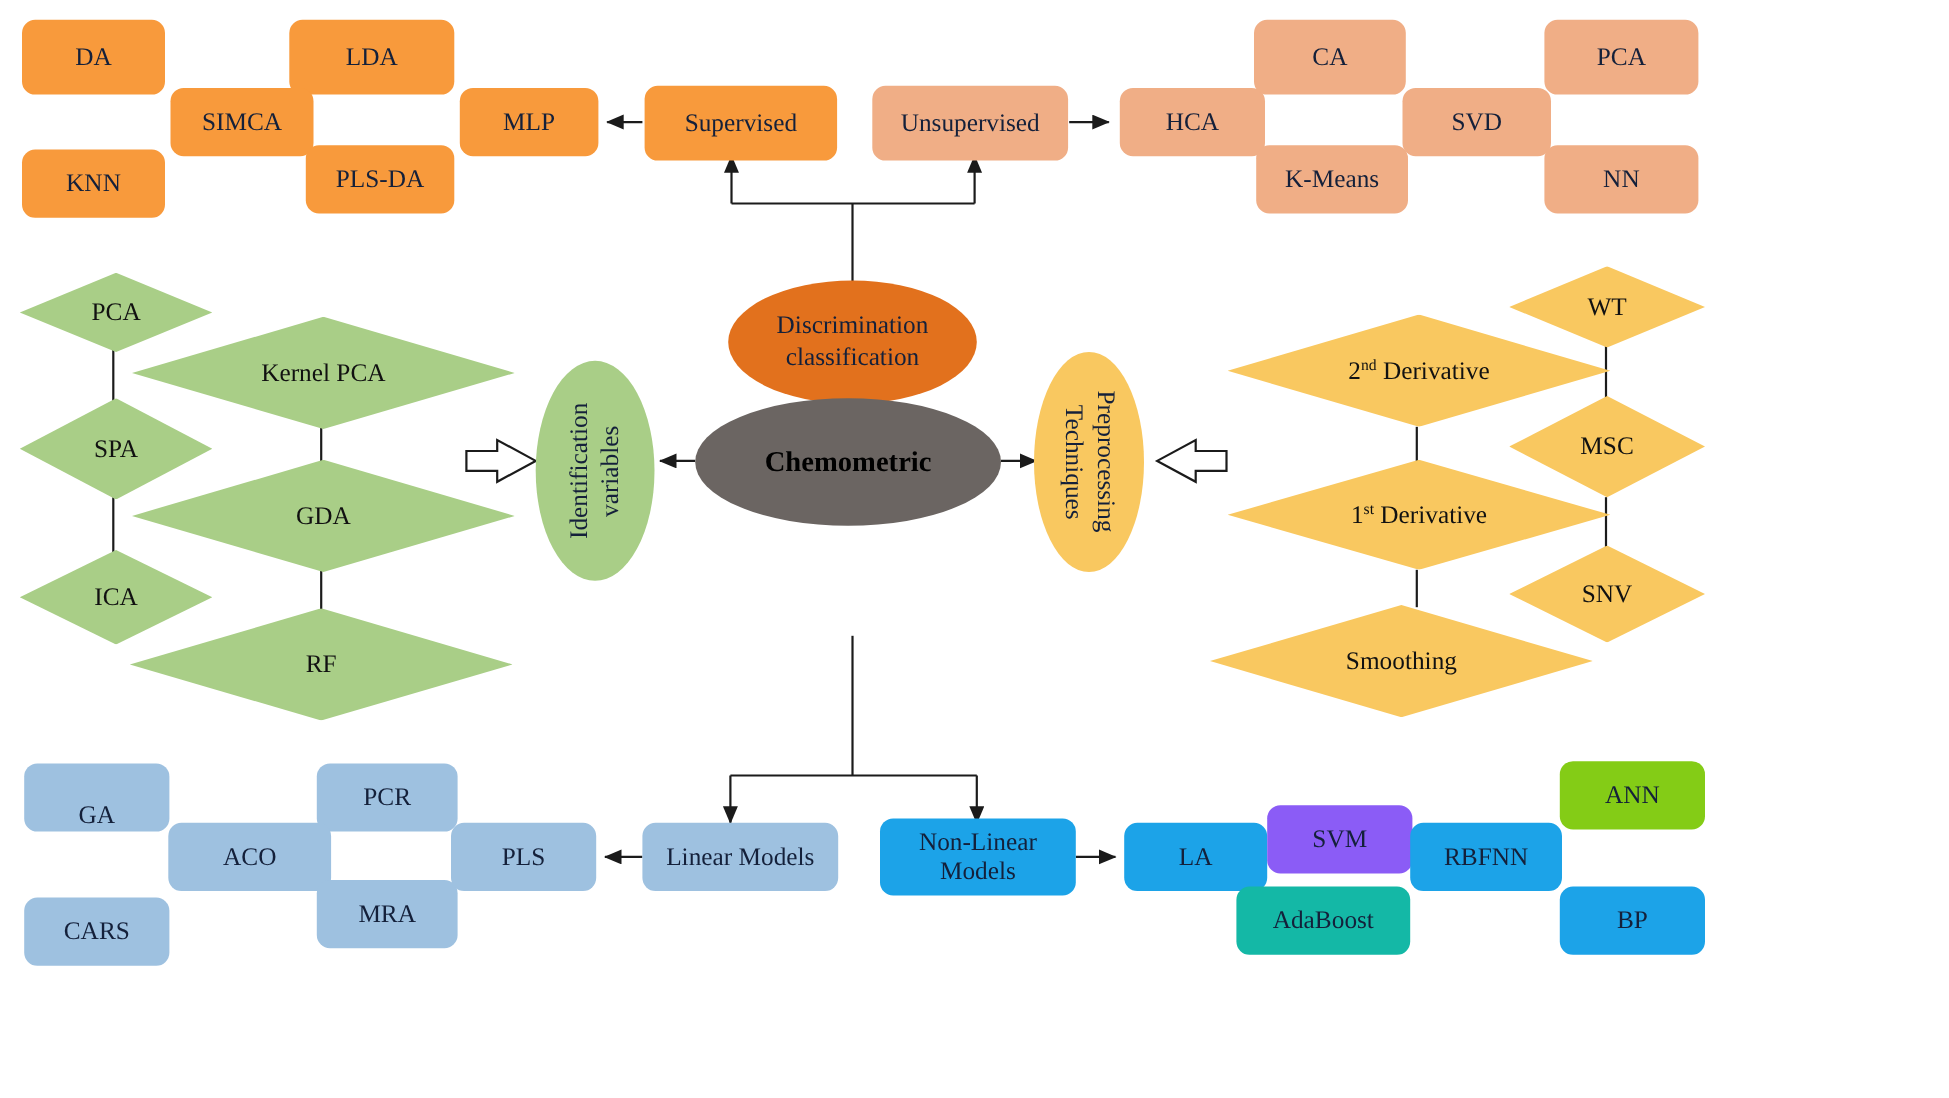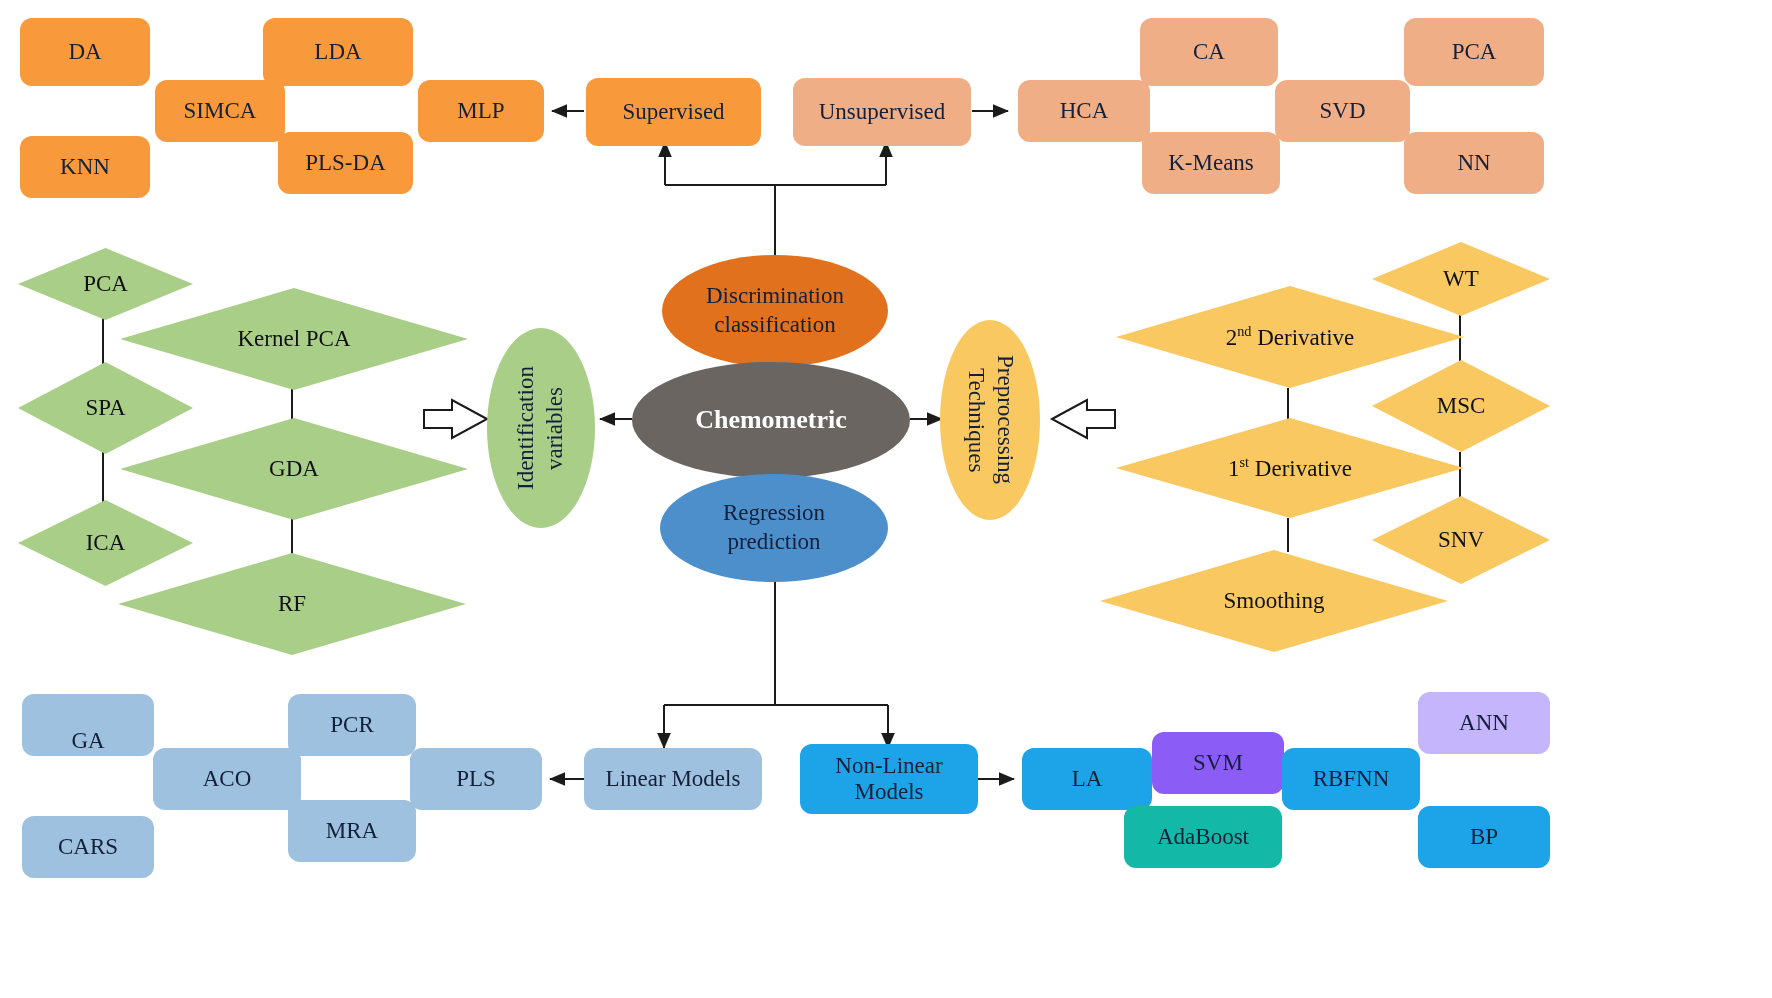--- a/index.html
+++ b/index.html
@@ -54,21 +54,21 @@
   }
   .dia .lbl sup { font-size: 0.62em; vertical-align: super; }
 
   svg.arrows {
     position: absolute; left: 0; top: 0;
     width: 1772px; height: 998px;
     pointer-events: none;
   }
 
   .bold { font-weight: bold; }
-  .white { color: #ffffff; }
+  .white { color: #000000; }
 </style>
 </head>
 <body>
 
 <div id="stage">
 
   <svg class="arrows" viewBox="0 0 1772 998">
     <defs>
       <marker id="arrowhead" markerWidth="9" markerHeight="9" refX="7.5" refY="3.4" orient="auto" markerUnits="strokeWidth">
         <path d="M0,0 L8,3.4 L0,6.8 z" fill="#1b1b1b"></path>
@@ -170,24 +170,20 @@
 
   <div class="ell" style="left:662px; top:255px; width:226px; height:112px; background:#E2711D; flex-direction:column;">
     <span>Discrimination</span>
     <span>classification</span>
   </div>
 
   <div class="ell" style="left:632px; top:362px; width:278px; height:116px; background:#6B6562;">
     <span class="bold white" style="font-size:26px;">Chemometric</span>
   </div>
 
-  <div class="ell" style="left:660px; top:474px; width:228px; height:108px; background:#4C8FCB; flex-direction:column;">
-    <span>Regression</span>
-    <span>prediction</span>
-  </div>
 
   <div class="ell vertical flip" style="left:487px; top:328px; width:108px; height:200px; background:#A9CE87; flex-direction:column;">
     <span>Identification</span>
     <span>variables</span>
   </div>
 
   <div class="ell vertical" style="left:940px; top:320px; width:100px; height:200px; background:#F9C860; flex-direction:column;">
     <span>Preprocessing</span>
     <span>Techniques</span>
   </div>
@@ -298,21 +294,21 @@
   </div>
 
   <div class="rbox" style="left:1124px; top:806px; width:158px; height:62px; background:#14b8a6;">
     <span>AdaBoost</span>
   </div>
 
   <div class="rbox" style="left:1282px; top:748px; width:138px; height:62px; background:#1CA3E8;align-items:center;">
     <span>RBFNN</span>
   </div>
 
-  <div class="rbox" style="left:1418px; top:692px; width:132px; height:62px; background:#c4b5fd;">
+  <div class="rbox" style="left:1418px; top:692px; width:132px; height:62px; background:#84cc16;">
     <span>ANN</span>
   </div>
 
   <div class="rbox" style="left:1418px; top:806px; width:132px; height:62px; background:#1CA3E8;">
     <span>BP</span>
   </div>
 
 </div>
 
 </body></html>

